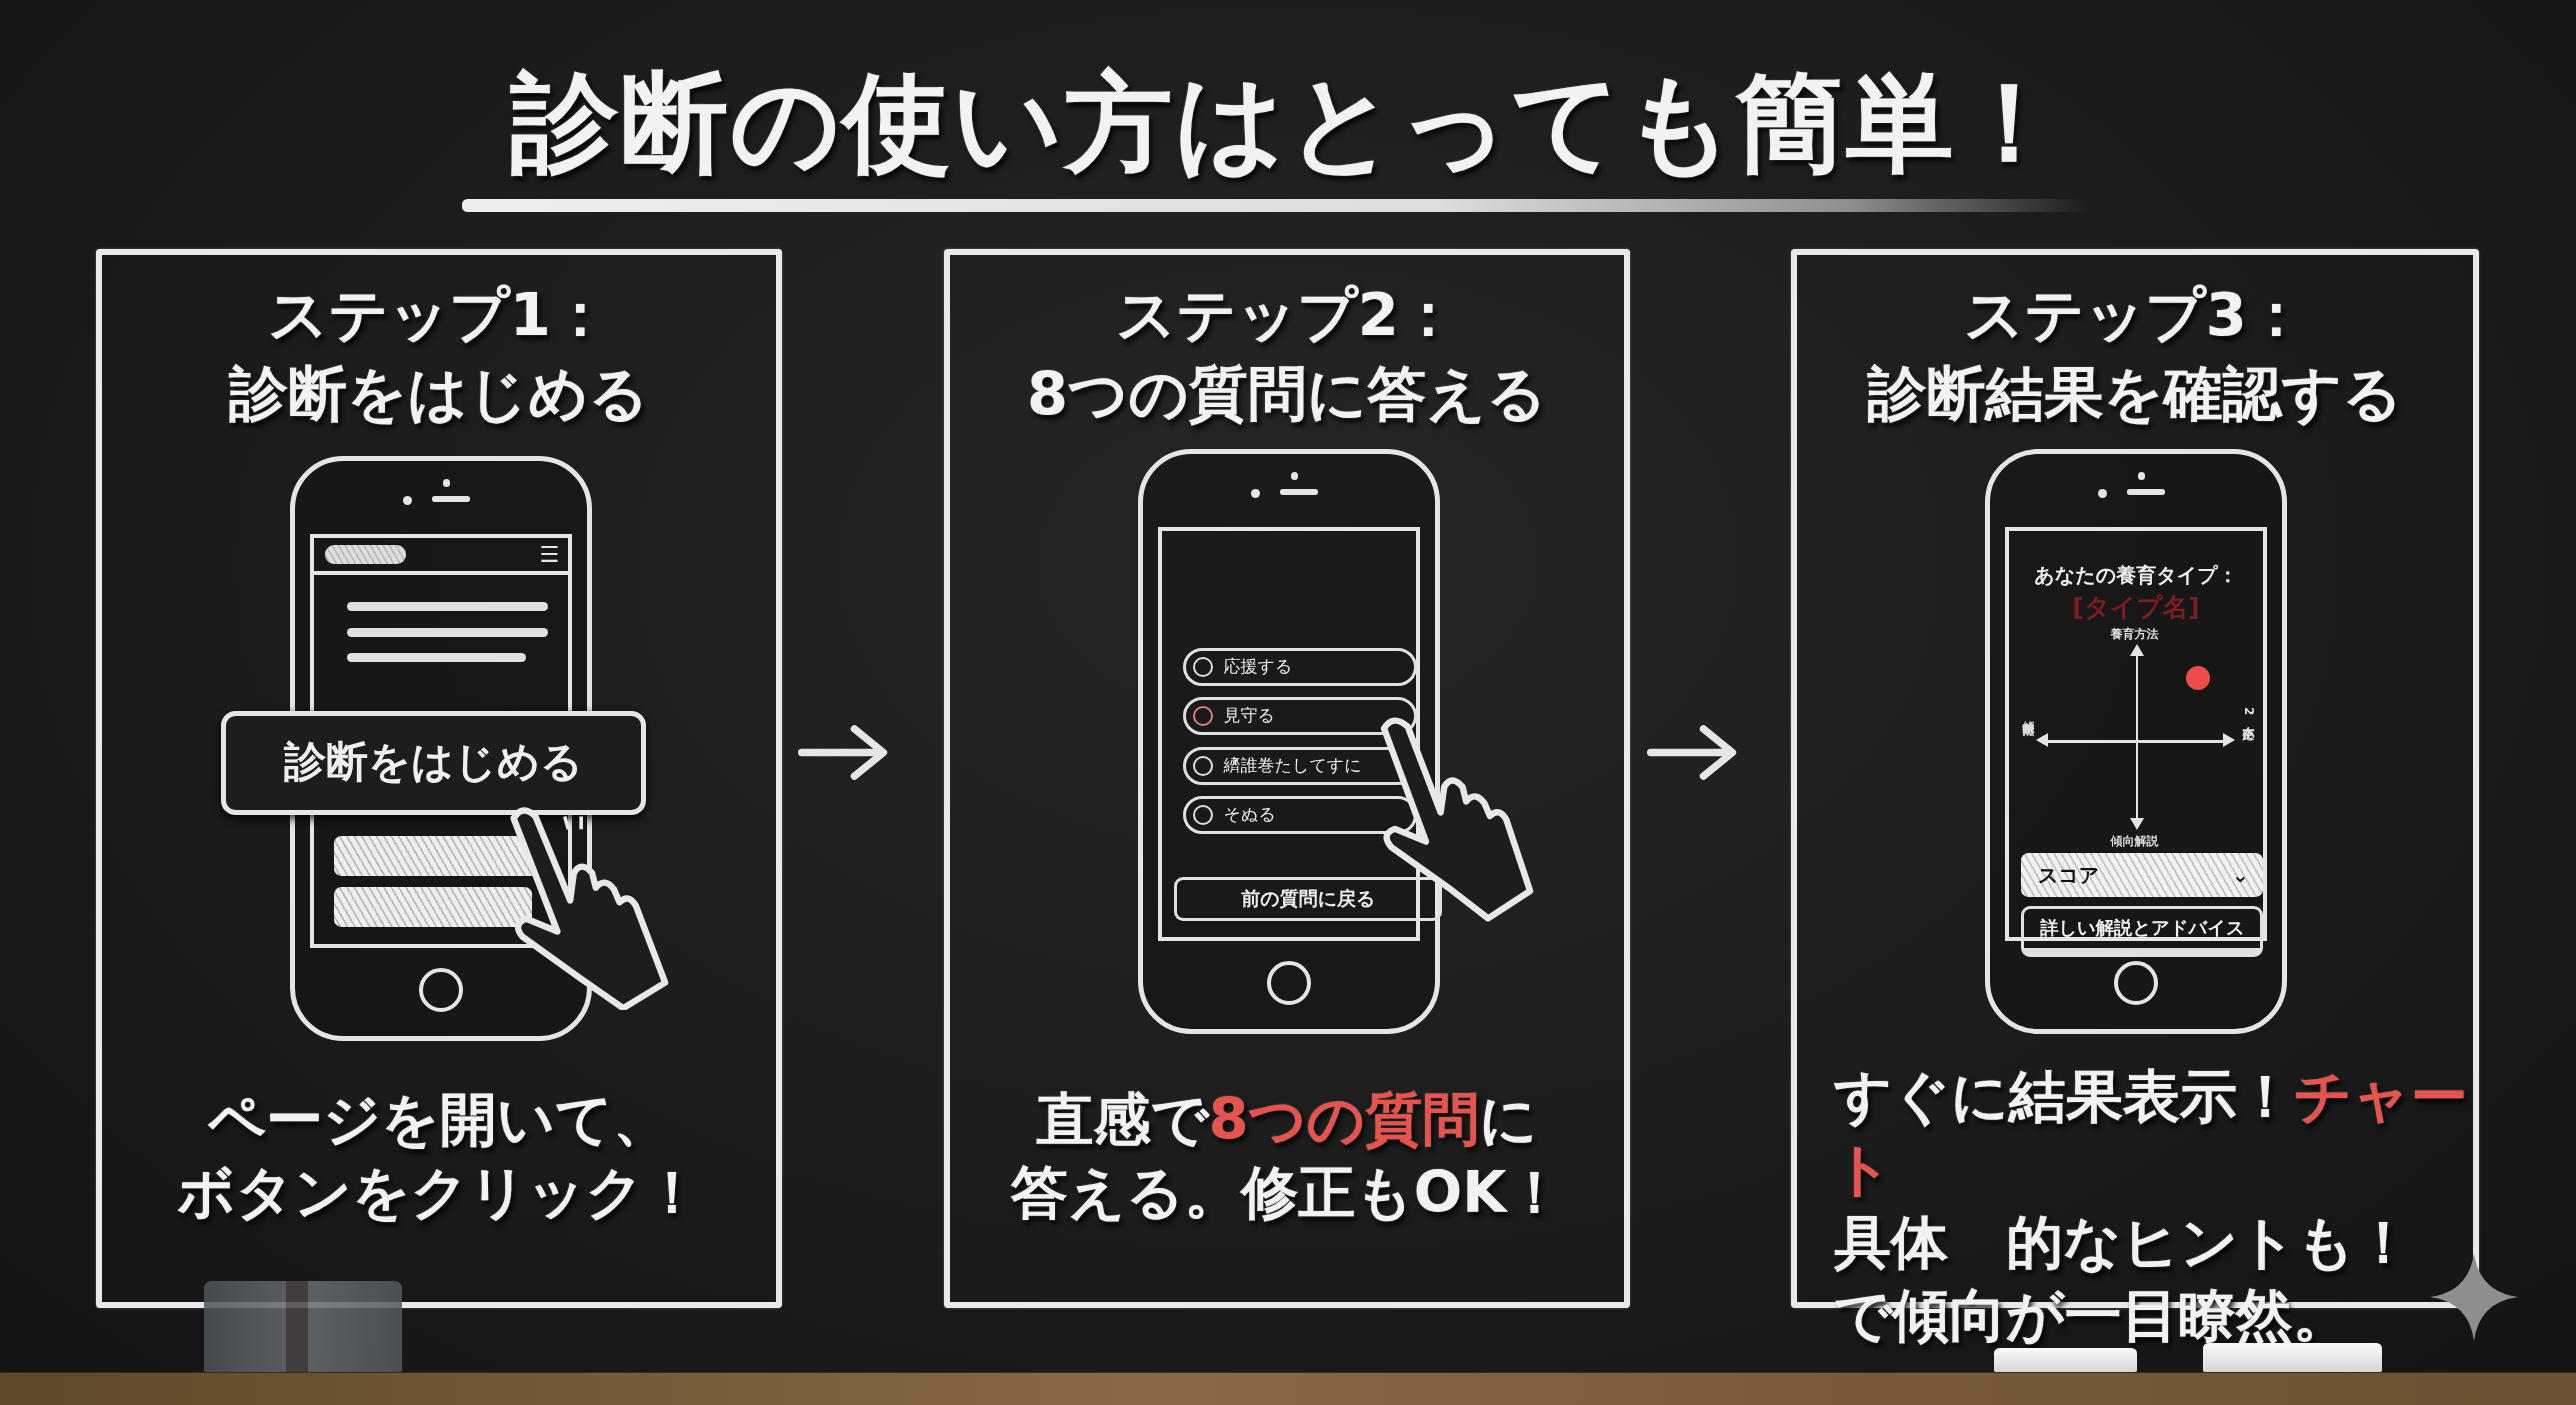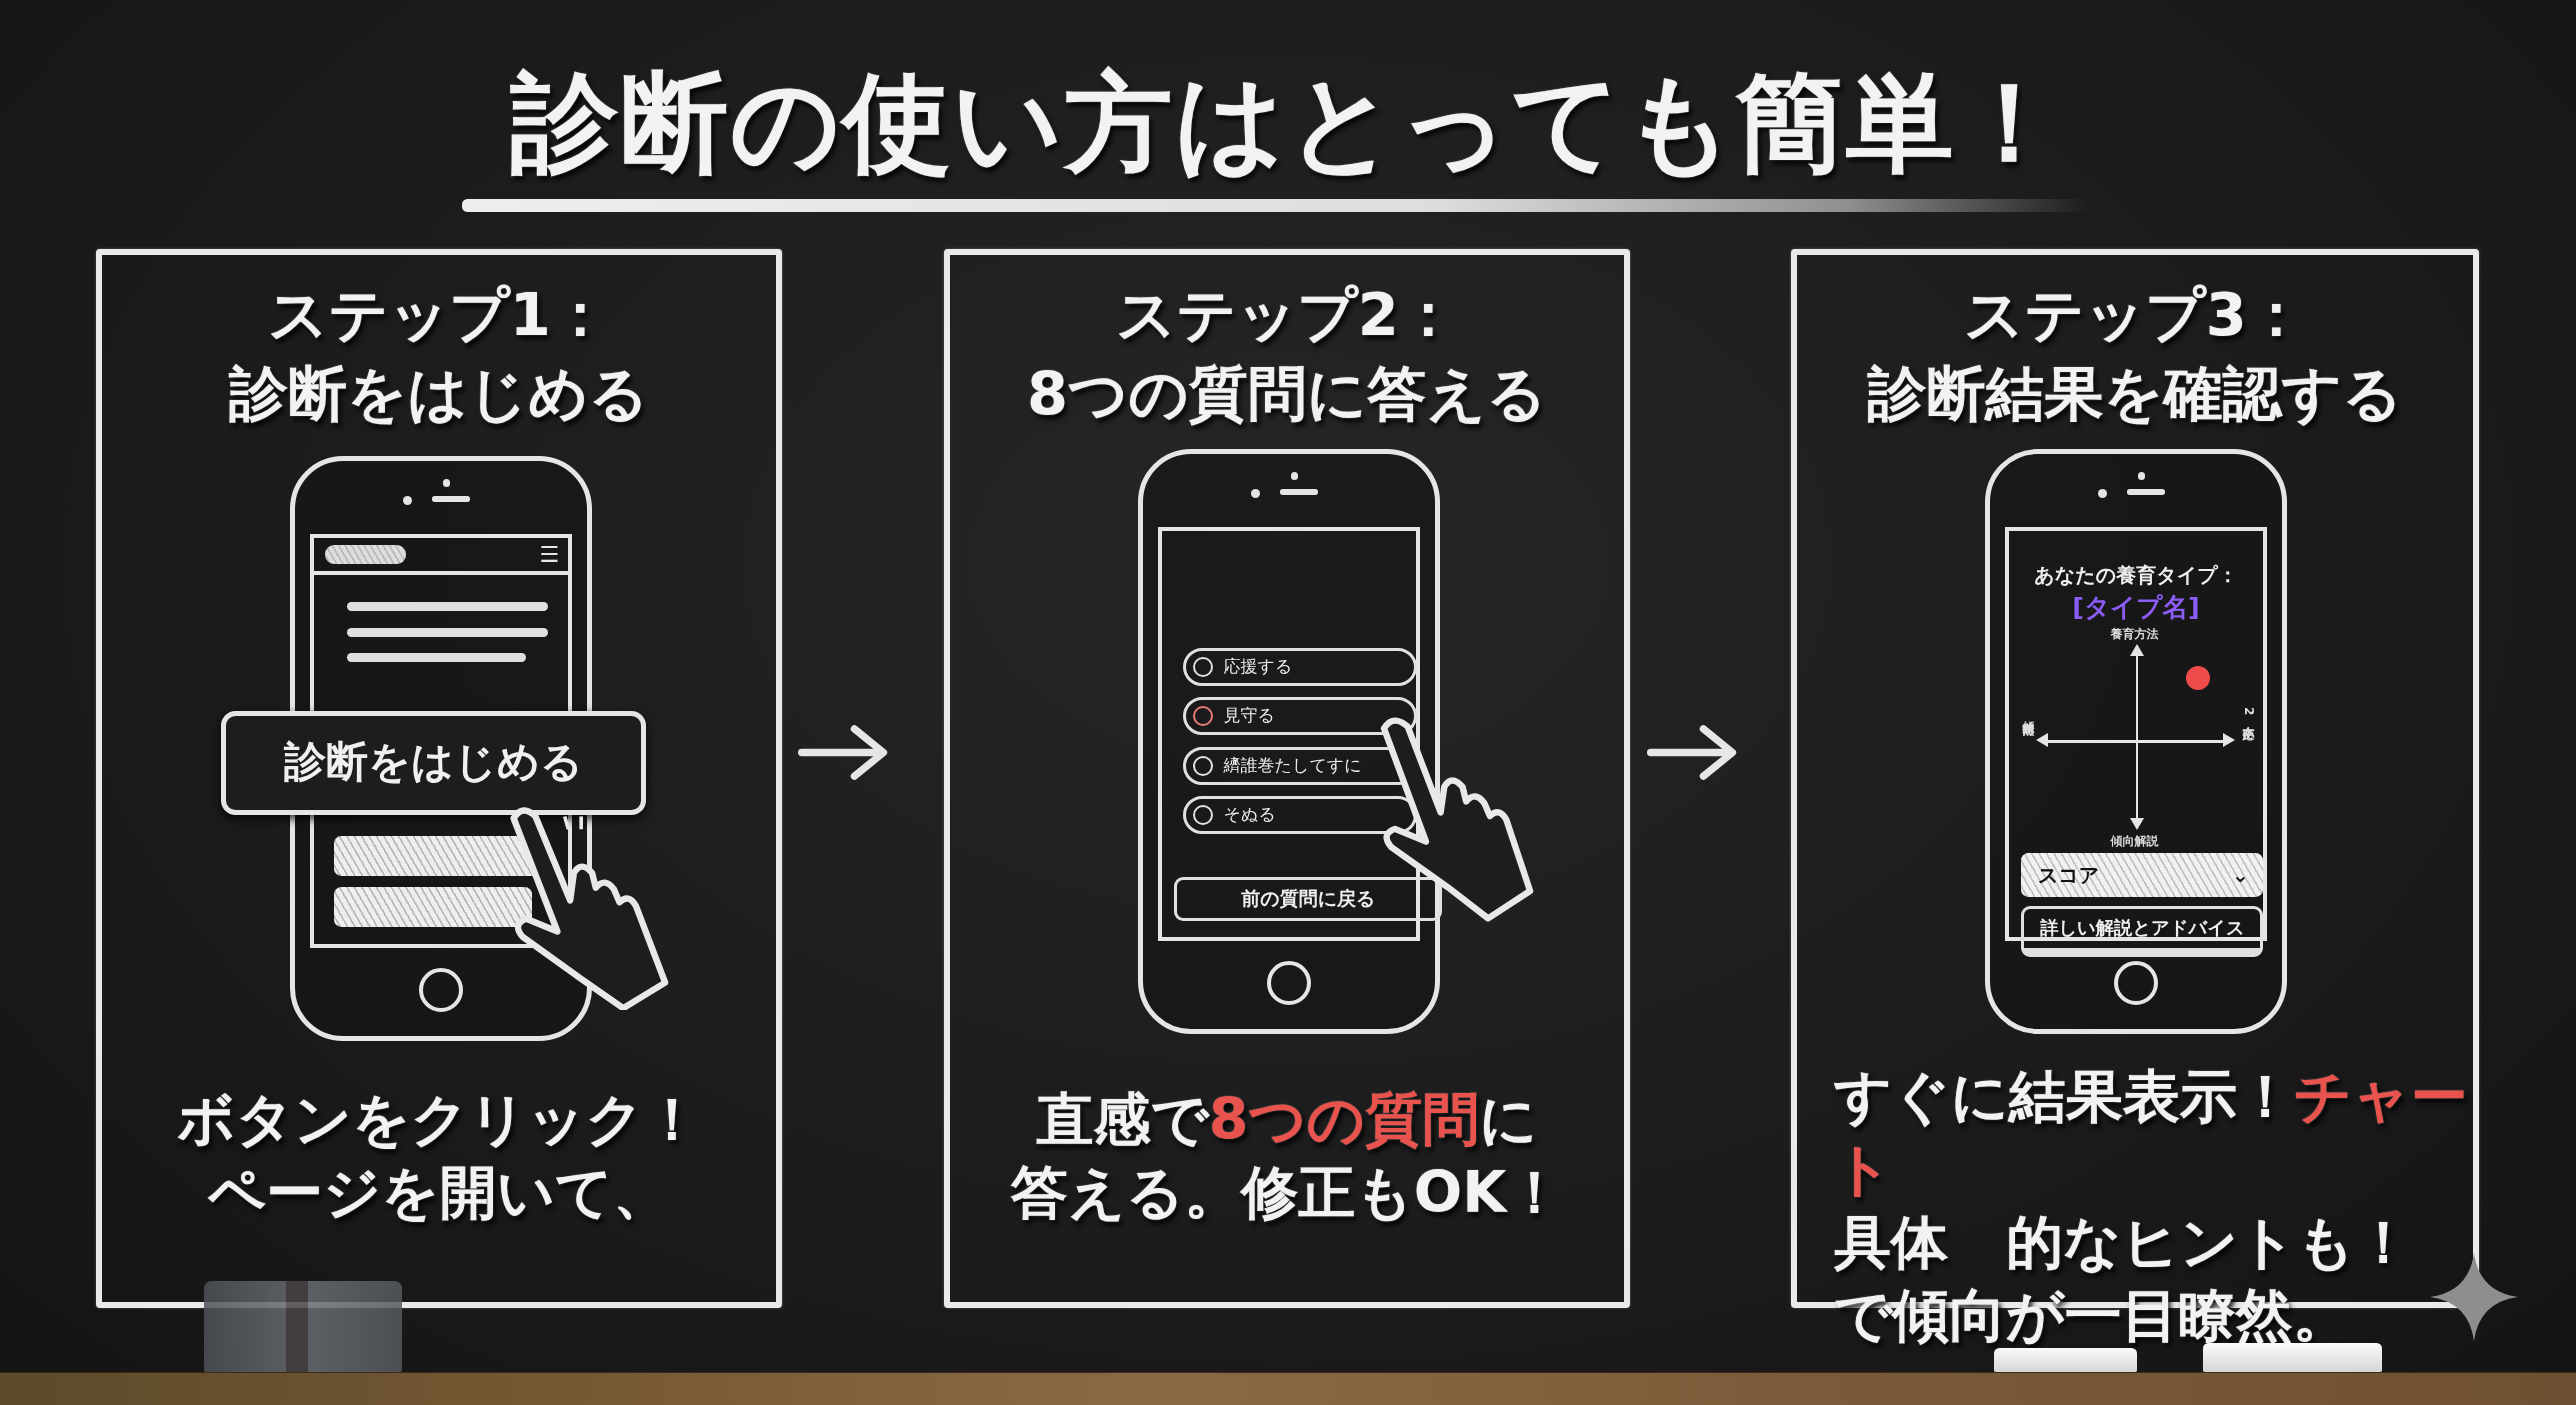--- a/index.html
+++ b/index.html
@@ -74,21 +74,21 @@
     .option .radio { position: absolute; left: 7.3px; top: 5.5px; width: 20px; height: 20px; border: 2.7px solid #e0e0e0; border-radius: 50%; }
     .option.selected .radio { border-color: #e77d78; }
     .back-btn {
       position: absolute; left: 12.8px; bottom: 16.5px; width: 268px; height: 44px;
       border: 3.7px solid #e0e0e0; border-radius: 9.1px; text-align: center;
       font-size: 19px; line-height: 37px; color: #eee; font-weight: bold;
     }
 
     .p3-phone { left: 188px; top: 194px; }
     .res-label { position: absolute; left: 0; right: 0; top: 31px; text-align: center; font-size: 20px; font-weight: bold; color: #eee; }
-    .res-type { position: absolute; left: 0; right: 0; top: 59px; text-align: center; font-size: 25.6px; font-weight: bold; color: #8b5cf6; }
+    .res-type { position: absolute; left: 0; right: 0; top: 59px; text-align: center; font-size: 25.6px; font-weight: bold; color: #7f1d1d; }
     .axis-label { position: absolute; font-size: 12px; color: #ddd; font-weight: bold; }
     .axis-v { writing-mode: vertical-rl; letter-spacing: 0.9px; }
     .axis-line-v { position: absolute; left: 127px; top: 119px; width: 2.7px; height: 174px; background: #e5e5e5; }
     .axis-line-h { position: absolute; left: 37px; top: 209px; width: 181px; height: 2.7px; background: #e5e5e5; }
     .arrow-up { position: absolute; left: 121px; top: 113px; width: 0; height: 0; border-left: 7.3px solid transparent; border-right: 7.3px solid transparent; border-bottom: 12.8px solid #e5e5e5; }
     .arrow-down { position: absolute; left: 121px; top: 287px; width: 0; height: 0; border-left: 7.3px solid transparent; border-right: 7.3px solid transparent; border-top: 12.8px solid #e5e5e5; }
     .arrow-left { position: absolute; left: 27.4px; top: 202px; width: 0; height: 0; border-top: 7.3px solid transparent; border-bottom: 7.3px solid transparent; border-right: 12.8px solid #e5e5e5; }
     .arrow-right { position: absolute; left: 214px; top: 202px; width: 0; height: 0; border-top: 7.3px solid transparent; border-bottom: 7.3px solid transparent; border-left: 12.8px solid #e5e5e5; }
     .res-dot { position: absolute; left: 177px; top: 135px; width: 24px; height: 24px; border-radius: 50%; background: #ee4b4b; }
     .score-select {
@@ -155,22 +155,22 @@
 
   <div class="start-btn">診断をはじめる</div>
 
   <svg class="hand-icon" style="left:384px;top:545px;" width="183" height="210" viewBox="0 0 200 230">
     <path d="M30 20 Q40 4 54 18 L92 110 L96 80 Q104 66 116 80 L120 96 Q130 84 140 98 L146 112 Q156 102 164 116 L196 200 L150 228 L104 196 L40 150 Q28 136 44 130 L78 144 Z" fill="#1d1d1d" stroke="#e8e8e8" stroke-width="7" stroke-linejoin="round"></path>
     <line x1="86" y1="18" x2="90" y2="32" stroke="#e8e8e8" stroke-width="4"></line>
     <line x1="104" y1="18" x2="104" y2="32" stroke="#e8e8e8" stroke-width="4"></line>
   </svg>
 
   <div class="panel-caption chalk-text">
+    <div>ページを開いて、</div>
     <div>ボタンをクリック！</div>
-    <div>ページを開いて、</div>
   </div>
 </div>
 
 <svg class="step-arrow arrow-1" viewBox="0 0 100 60">
   <line x1="4" y1="30" x2="90" y2="30" stroke="#e6e6e6" stroke-width="8" stroke-linecap="round"></line>
   <polyline points="62,4 94,30 62,56" fill="none" stroke="#e6e6e6" stroke-width="8" stroke-linecap="round" stroke-linejoin="round"></polyline>
 </svg>
 
 <div class="panel panel-2">
   <div class="panel-heading chalk-text">

